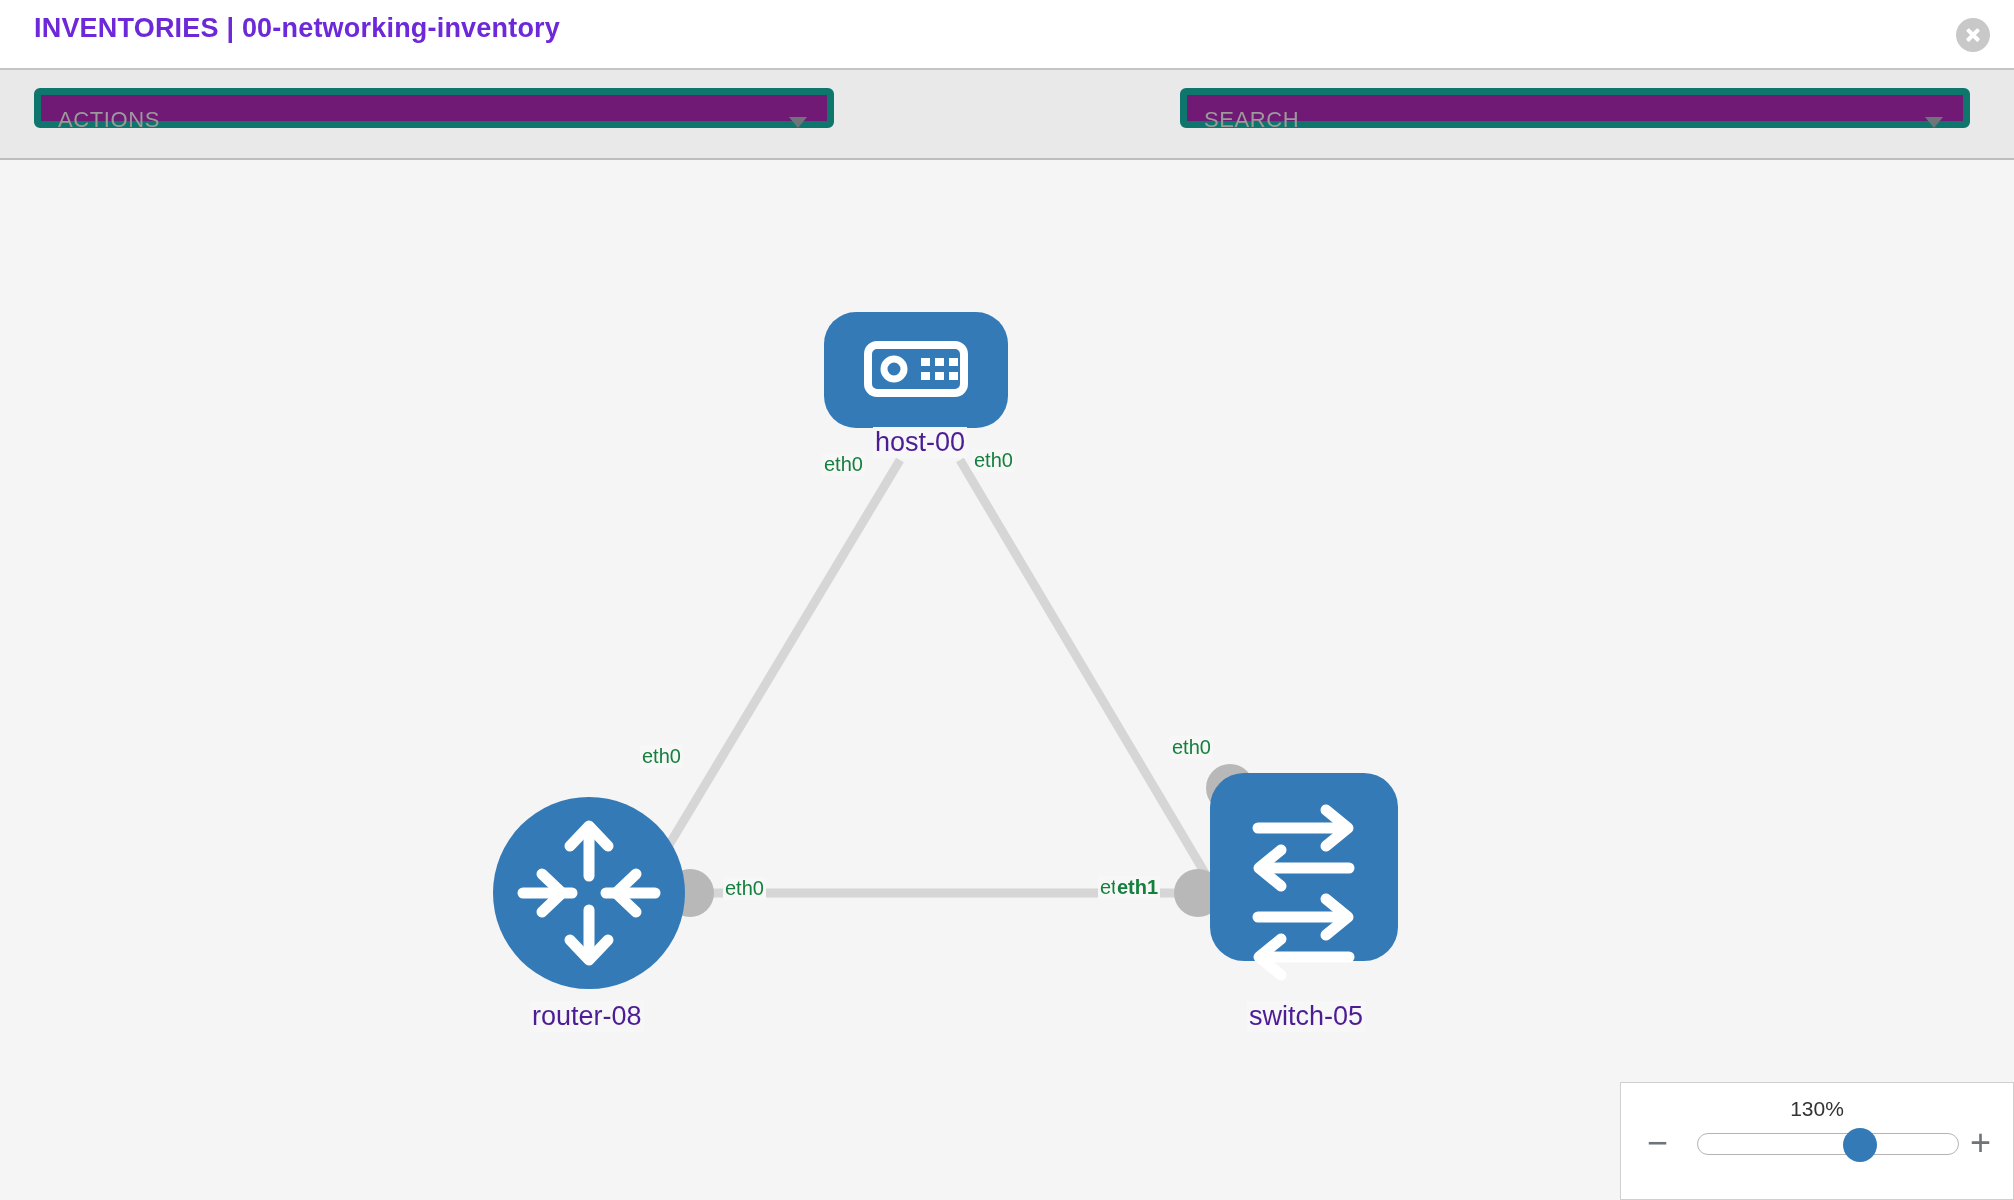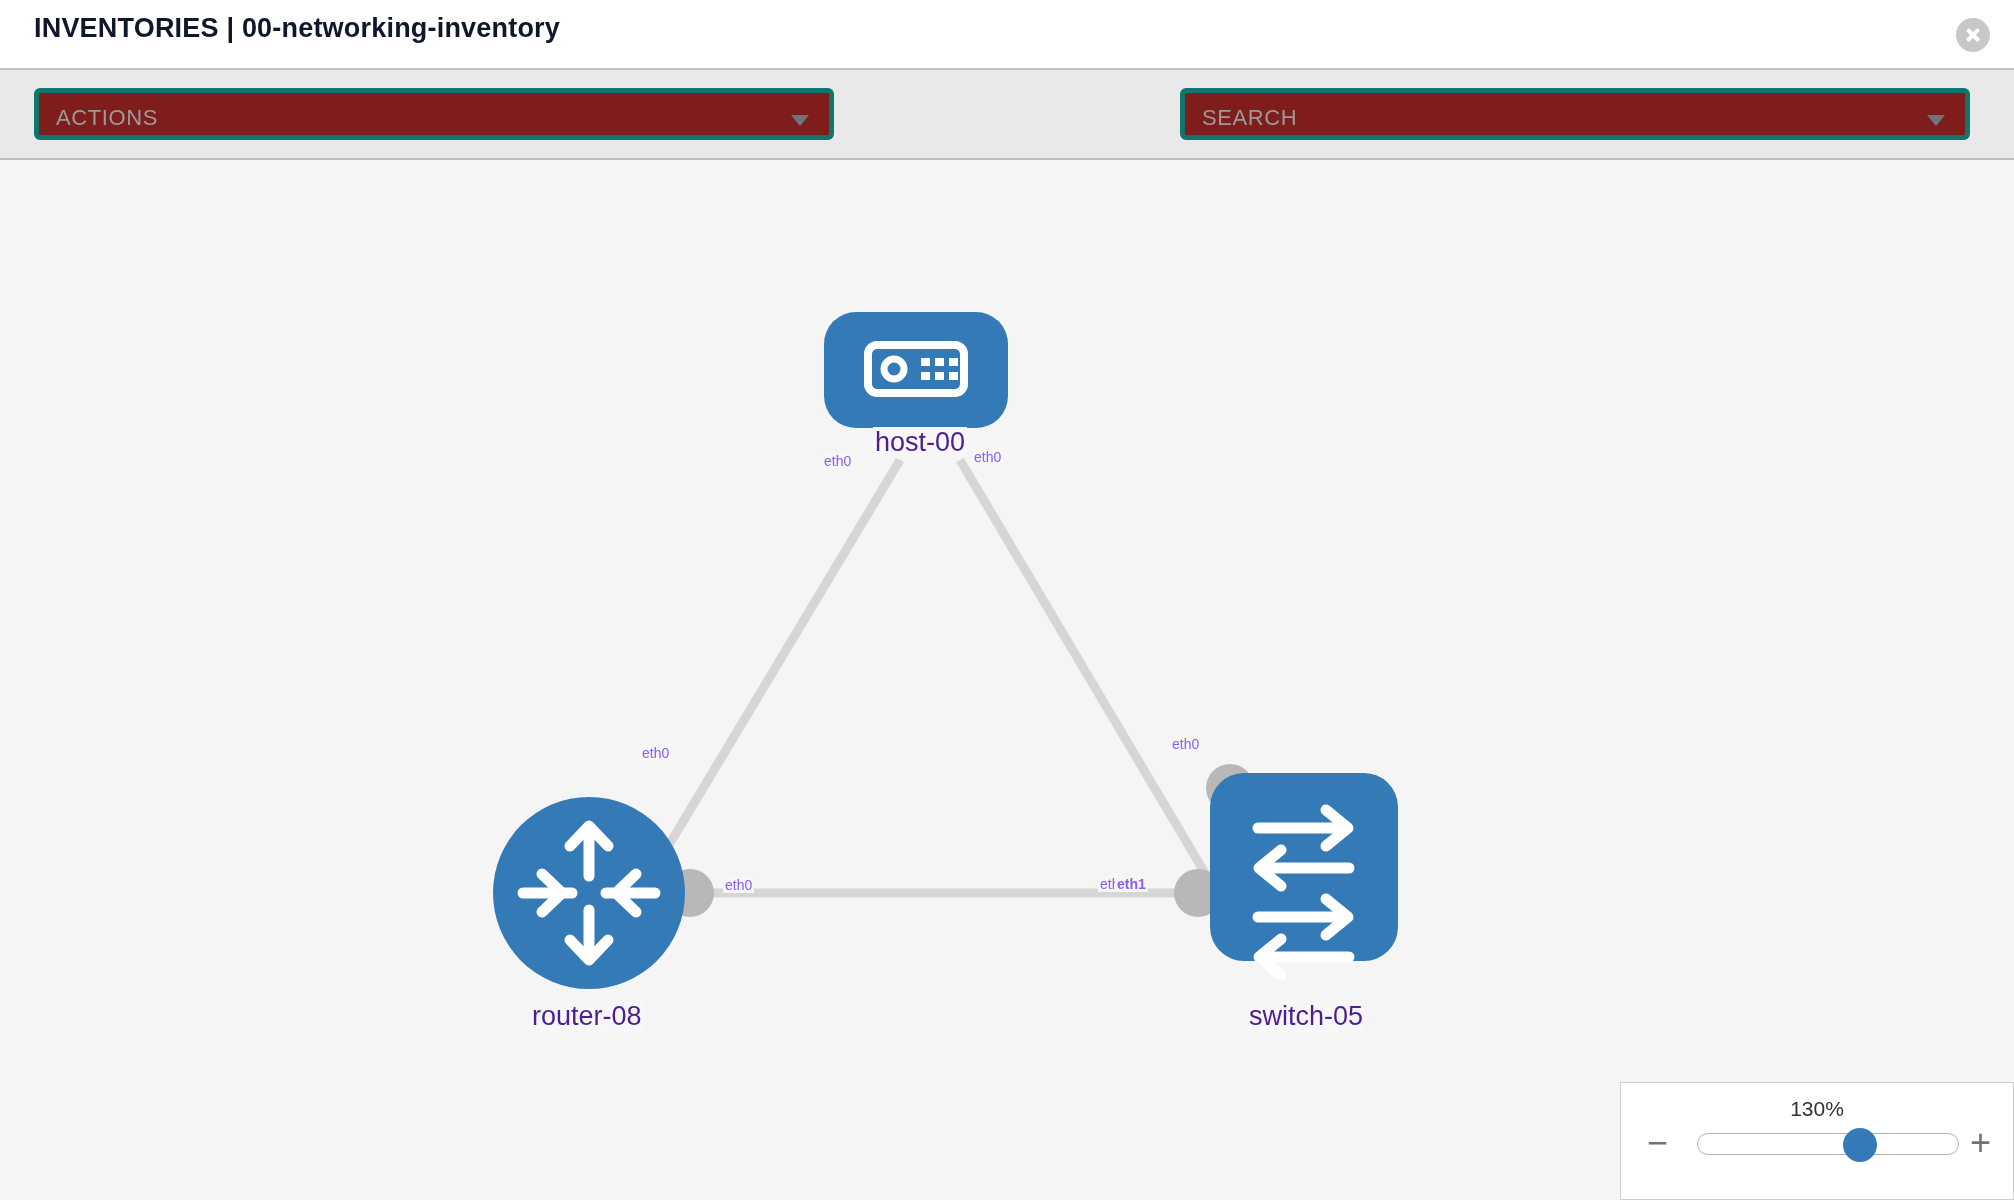--- a/index.html
+++ b/index.html
@@ -16,21 +16,21 @@
 
   
   .header {
     position: absolute; left: 0; top: 0;
     width: 2014px; height: 68px;
     background: #ffffff;
   }
   .header-title {
     position: absolute; left: 34px; top: 13px;
     font-size: 27px; font-weight: bold;
-    color: #0f172a;
+    color: #6d28d9;
     letter-spacing: 0.2px;
     white-space: nowrap;
   }
   .close-btn {
     position: absolute; right: 24px; top: 18px;
     width: 34px; height: 34px;
     border-radius: 50%;
     background: #c8c8c8;
     cursor: pointer;
   }
@@ -46,23 +46,23 @@
   
   .toolbar {
     position: absolute; left: 0; top: 68px;
     width: 2014px; height: 92px;
     background: #e9e9e9;
     border-top: 2px solid #c4c4c4;
     border-bottom: 2px solid #bdbdbd;
   }
   .ctrl {
     position: absolute;
-    height: 52px;
-    background: #7f1d1d;
-    border: 5px solid #0f766e;
+    height: 40px;
+    background: #701a75;
+    border: 7px solid #0f766e;
     border-radius: 6px;
   }
   .actions-select { left: 34px; top: 18px; width: 800px; }
   .search-select  { left: 1180px; top: 18px; width: 790px; }
   .ctrl-label {
     position: absolute; left: 17px; top: 12px;
     font-size: 22px; color: #9a9a9a;
     letter-spacing: 0.6px;
     white-space: nowrap;
   }
@@ -93,22 +93,22 @@
   .node-label {
     position: absolute;
     font-size: 27px;
     color: #4c1d95;
     background: #f7f7f7;
     white-space: nowrap;
     padding: 0 2px;
   }
   .iface-label {
     position: absolute;
-    font-size: 14px;
-    color: #8b5cf6;
+    font-size: 20px;
+    color: #15803d;
     background: #f7f7f7;
     white-space: nowrap;
     padding: 0 2px;
   }
 
   
   .zoom-panel {
     position: absolute; left: 1620px; top: 1082px;
     width: 394px; height: 118px;
     background: #ffffff;

